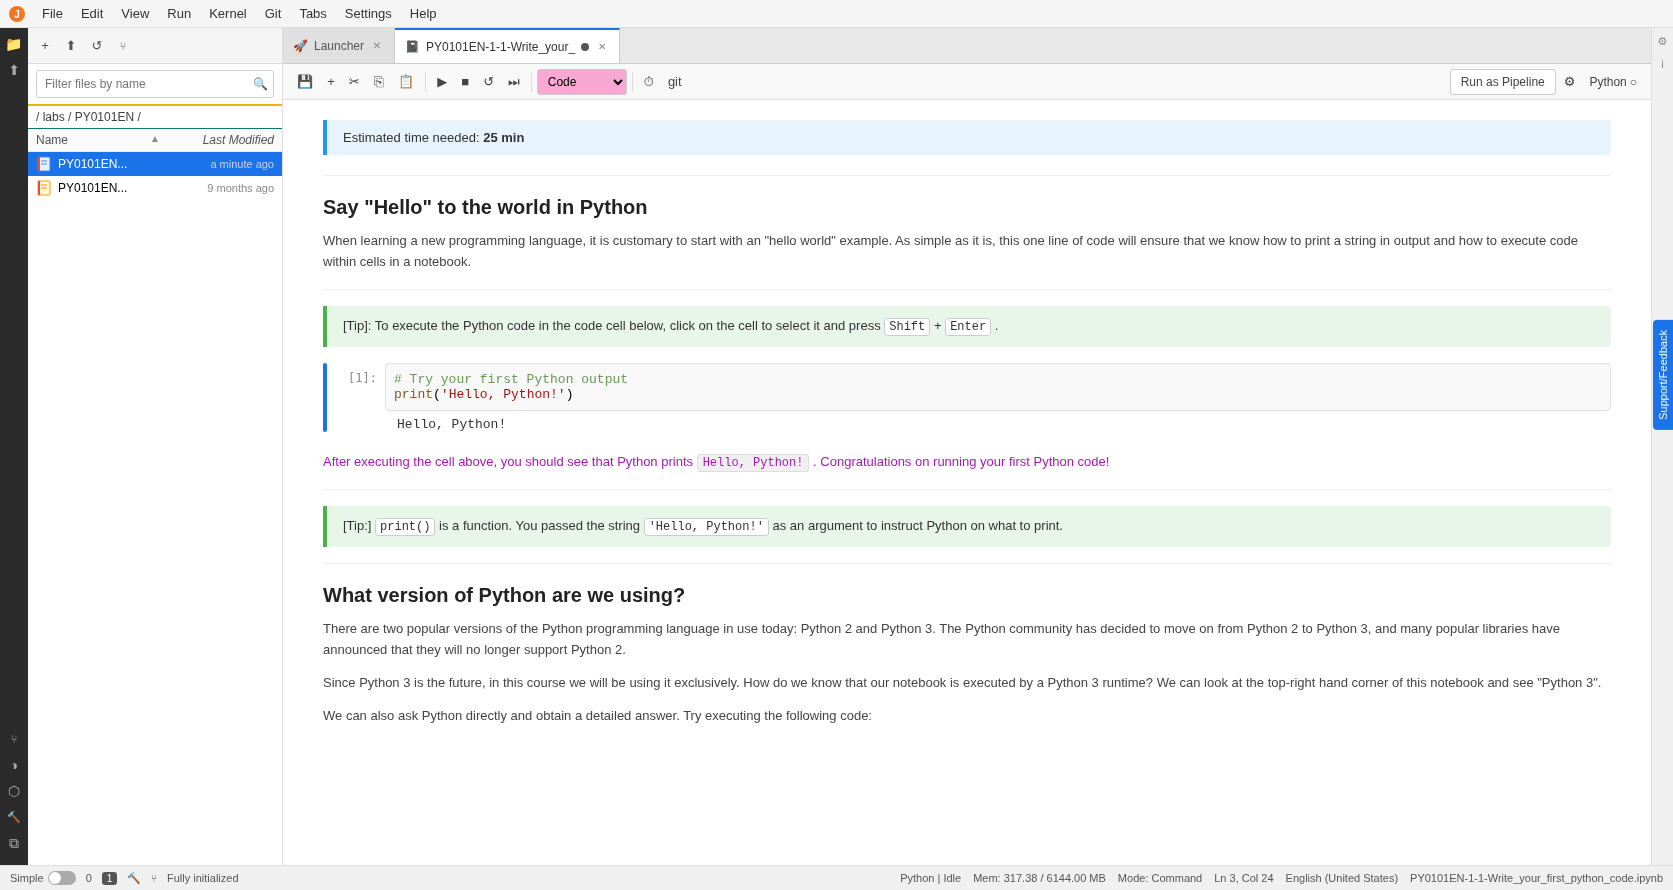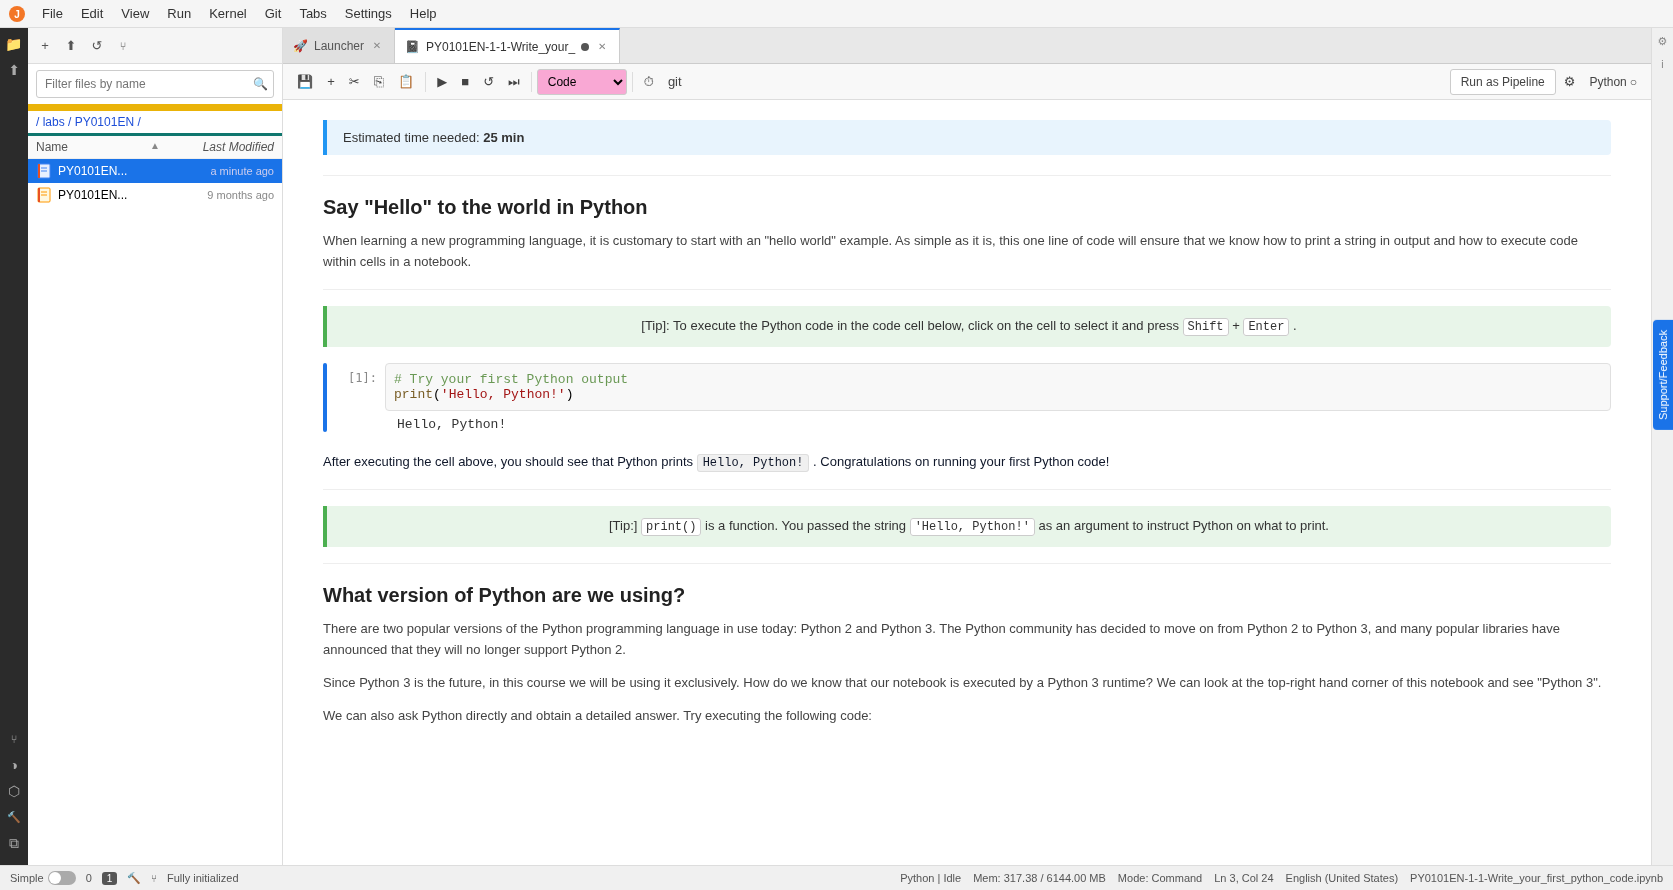--- a/index.html
+++ b/index.html
@@ -14,25 +14,25 @@
 
     
     #icon-sidebar { width: 28px; background: #2b2b2b; display: flex; flex-direction: column; align-items: center; padding-top: 4px; gap: 2px; }
     .icon-btn { width: 24px; height: 24px; display: flex; align-items: center; justify-content: center; color: #aaa; cursor: pointer; border-radius: 3px; font-size: 14px; }
     .icon-btn.active { color: #fff; }
 
     
     #file-panel { width: 255px; background: #fff; border-right: 1px solid #ddd; display: flex; flex-direction: column; }
     #file-panel-toolbar { display: flex; align-items: center; background: #f5f5f5; border-bottom: 1px solid #ddd; padding: 4px 6px; gap: 4px; height: 36px; }
     .fp-btn { width: 22px; height: 22px; display: flex; align-items: center; justify-content: center; cursor: pointer; color: #555; border-radius: 3px; font-size: 13px; }
-    #search-row { padding: 6px 8px; border-bottom: 7px solid #eab308; }
+    #search-row { padding: 6px 8px; border-bottom: 2px solid #eab308; }
     #search-box { width: 100%; height: 28px; border: 1px solid #ccc; border-radius: 3px; padding: 0 28px 0 8px; font-size: 12px; outline: none; }
     .search-wrapper { position: relative; }
     .search-icon-inner { position: absolute; right: 6px; top: 50%; transform: translateY(-50%); color: #888; font-size: 12px; }
-    #breadcrumb { padding: 4px 8px; font-size: 12px; color: #1d4ed8; border-bottom: 3px solid #0f766e; }
+    #breadcrumb { padding: 4px 8px; font-size: 12px; color: #404040; border-bottom: 1px solid #0f766e; }
     #file-list-header { display: flex; padding: 4px 8px; font-size: 12px; color: #555; border-bottom: 1px solid #eee; background: #fafafa; cursor: pointer; }
     #file-list-header .col-name { flex: 1; }
     #file-list-header .col-modified { width: 110px; text-align: right; font-style: italic; }
     #file-list { flex: 1; overflow-y: auto; }
     .file-row { display: flex; align-items: center; padding: 4px 8px; cursor: pointer; font-size: 12px; }
     .file-row.selected { background: #1a73e8; color: #fff; }
     .file-icon { width: 16px; height: 16px; margin-right: 6px; flex-shrink: 0; }
     .file-name { flex: 1; overflow: hidden; text-overflow: ellipsis; white-space: nowrap; }
     .file-modified { width: 90px; text-align: right; font-size: 11px; color: #888; flex-shrink: 0; }
     .file-row.selected .file-modified { color: #cce; }
@@ -54,32 +54,32 @@
     #cell-type-select { height: 26px; padding: 0 6px; border: 1px solid #ccc; border-radius: 3px; font-size: 12px; background: #f9a8d4; cursor: pointer; }
     .nb-spacer { flex: 1; }
     .nb-right-btn { height: 26px; padding: 0 10px; display: flex; align-items: center; gap: 4px; cursor: pointer; color: #444; border-radius: 3px; font-size: 12px; border: 1px solid #ccc; background: #fff; }
 
     
     #nb-content { flex: 1; overflow-y: auto; background: #fff; padding: 20px 40px; }
     .info-box { background: #e8f4fd; border-left: 4px solid #2196f3; padding: 10px 16px; margin-bottom: 20px; font-size: 13px; color: #333; border-radius: 0 4px 4px 0; }
     .info-box strong { font-weight: bold; }
     .section-title { font-size: 20px; font-weight: bold; color: #222; margin: 20px 0 12px 0; }
     .section-text { font-size: 13px; color: #444; line-height: 1.6; margin-bottom: 12px; }
-    .tip-box { background: #e8f5e9; border-left: 4px solid #4caf50; padding: 10px 16px; margin: 16px 0; font-size: 13px; color: #333; border-radius: 0 4px 4px 0; line-height: 1.6; text-align: center; }
+    .tip-box { background: #e8f5e9; border-left: 4px solid #4caf50; padding: 10px 16px; margin: 16px 0; font-size: 13px; color: #333; border-radius: 0 4px 4px 0; line-height: 1.6; }
     .tip-box code { background: #fff; border: 1px solid #ccc; border-radius: 3px; padding: 1px 4px; font-family: 'Courier New', monospace; font-size: 12px; }
     .cell-wrapper { display: flex; margin: 12px 0; }
     .cell-indicator { width: 4px; background: #1a73e8; border-radius: 2px; margin-right: 8px; }
     .cell-label { width: 50px; font-size: 12px; color: #888; text-align: right; padding-right: 8px; padding-top: 8px; font-family: monospace; flex-shrink: 0; }
     .cell-body { flex: 1; }
     .code-cell { background: #f8f8f8; border: 1px solid #e0e0e0; border-radius: 4px; padding: 8px 8px; font-family: 'Courier New', monospace; font-size: 13px; }
     .code-comment { color: #6a9955; }
     .code-fn { color: #795e26; }
     .code-str { color: #a31515; }
     .code-output { padding: 6px 12px 0 12px; font-size: 13px; color: #333; font-family: 'Courier New', monospace; }
-    .prose-after { padding: 8px 0 0 0; font-size: 13px; color: #0f172a; line-height: 1.6; }
+    .prose-after { padding: 8px 0 0 0; font-size: 13px; color: #a21caf; line-height: 1.6; }
     .inline-code { background: #f0f0f0; border: 1px solid #ddd; border-radius: 3px; padding: 1px 5px; font-family: 'Courier New', monospace; font-size: 12px; }
     hr.cell-divider { border: none; border-top: 1px solid #eee; margin: 16px 0; }
 
     
     #right-sidebar { width: 22px; background: #f0f0f0; border-left: 1px solid #ddd; display: flex; flex-direction: column; align-items: center; padding-top: 4px; }
     .rs-btn { width: 18px; height: 18px; display: flex; align-items: center; justify-content: center; cursor: pointer; color: #888; font-size: 11px; margin-bottom: 4px; }
 
     
     #support-tab { position: fixed; right: 0; top: 320px; background: #1a73e8; color: #fff; font-size: 11px; writing-mode: vertical-rl; text-orientation: mixed; transform: rotate(180deg); padding: 10px 4px; cursor: pointer; border-radius: 0 4px 4px 0; z-index: 100; }
 

